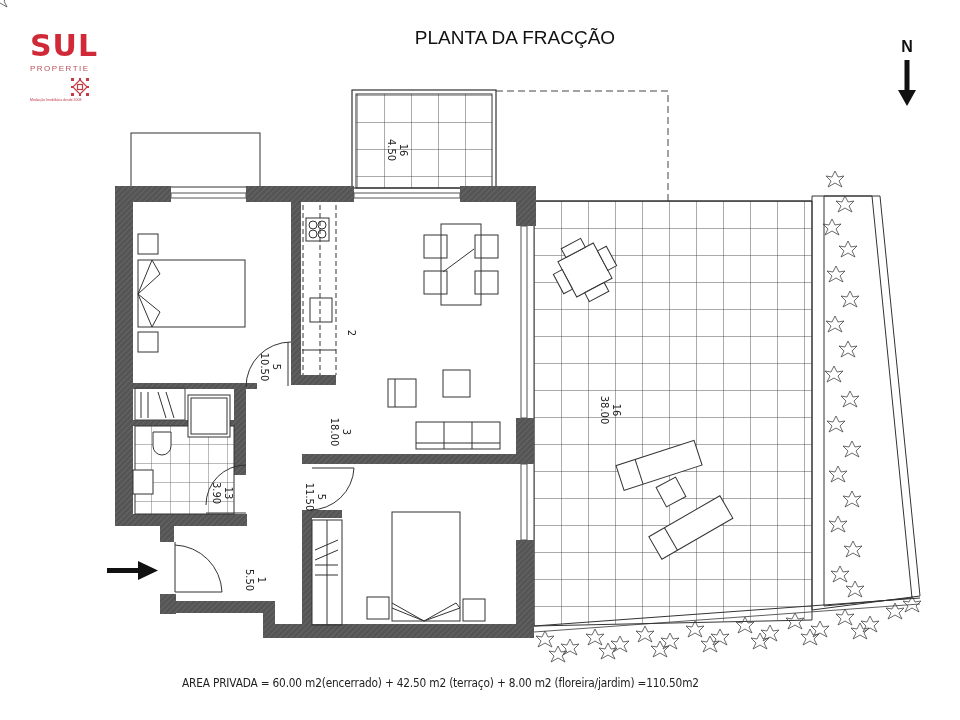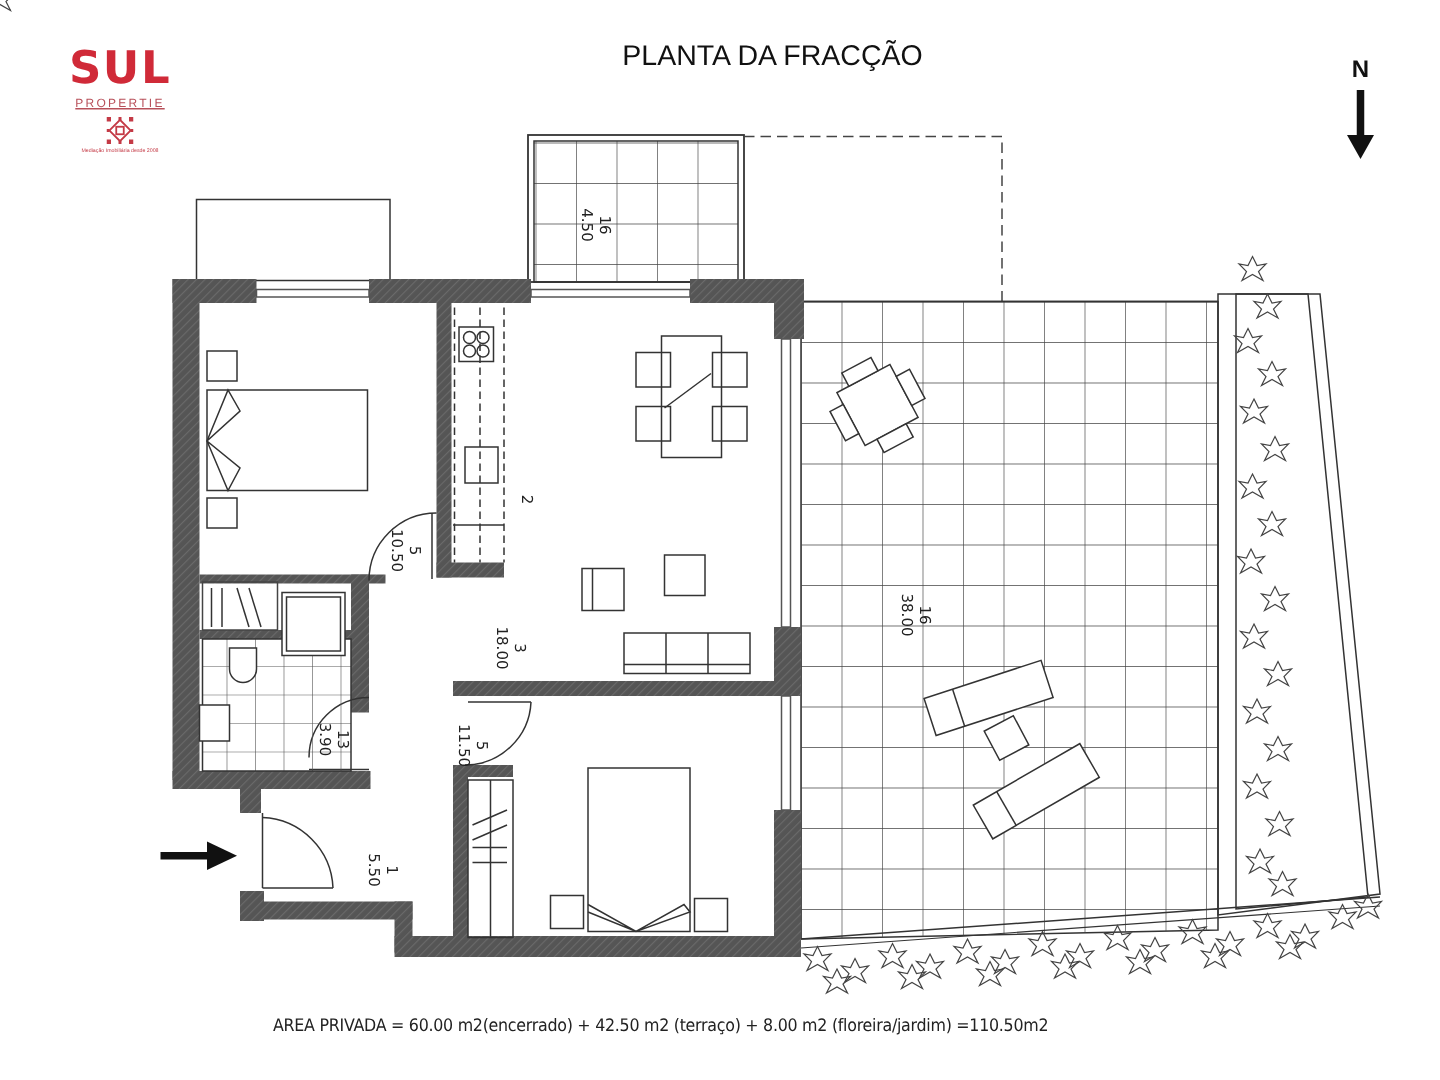--- a/index.html
+++ b/index.html
@@ -1,19 +1,19 @@
 <!DOCTYPE html>
 <html><head>
 <meta charset="utf-8">
 <style>
   html, body { margin: 0; padding: 0; background: #ffffff; }
   body { width: 960px; height: 720px; position: relative; overflow: hidden; font-family: "Liberation Sans", sans-serif; }
-  .logo { position: absolute; left: 30px; top: 30px; width: 100px; text-align: center; }
+  .logo { position: absolute; left: 30px; top: 30px; width: 100px; text-align: left; }
   .logo-brand { color: #d02a38; font-family: "DejaVu Sans", sans-serif; font-weight: bold; font-size: 30px; letter-spacing: 1px; line-height: 32px; }
-  .logo-sub { color: #b8505a; font-size: 8px; letter-spacing: 1.5px; margin-top: 2px; text-decoration: underline; }
+  .logo-sub { color: #b8505a; font-size: 8px; letter-spacing: 1.5px; margin-top: 2px; }
   .logo-mark { width: 18px; height: 18px; margin: 5px auto 2px; position: relative; }
   .logo-tag { color: #c43a46; font-size: 3.5px; margin-top: 1px; }
   .title { position: absolute; left: 0; width: 1030px; top: 27px; text-align: center; font-size: 19px; color: #111; font-family: "Liberation Sans", sans-serif; }
   .north { position: absolute; left: 892px; top: 38px; width: 30px; text-align: center; }
   .north-letter { font-weight: bold; font-size: 16px; color: #111; }
   .plan { position: absolute; left: 0; top: 0; }
   .footer { position: absolute; left: 182px; top: 676px; font-family: "DejaVu Sans", sans-serif; font-size: 11.5px; color: #222; letter-spacing: -0.2px; transform: scaleX(0.92); transform-origin: left top; white-space: pre; }
   .lbl { font-family: "DejaVu Sans", sans-serif; font-size: 10px; fill: #222; }
 </style>
 </head>

